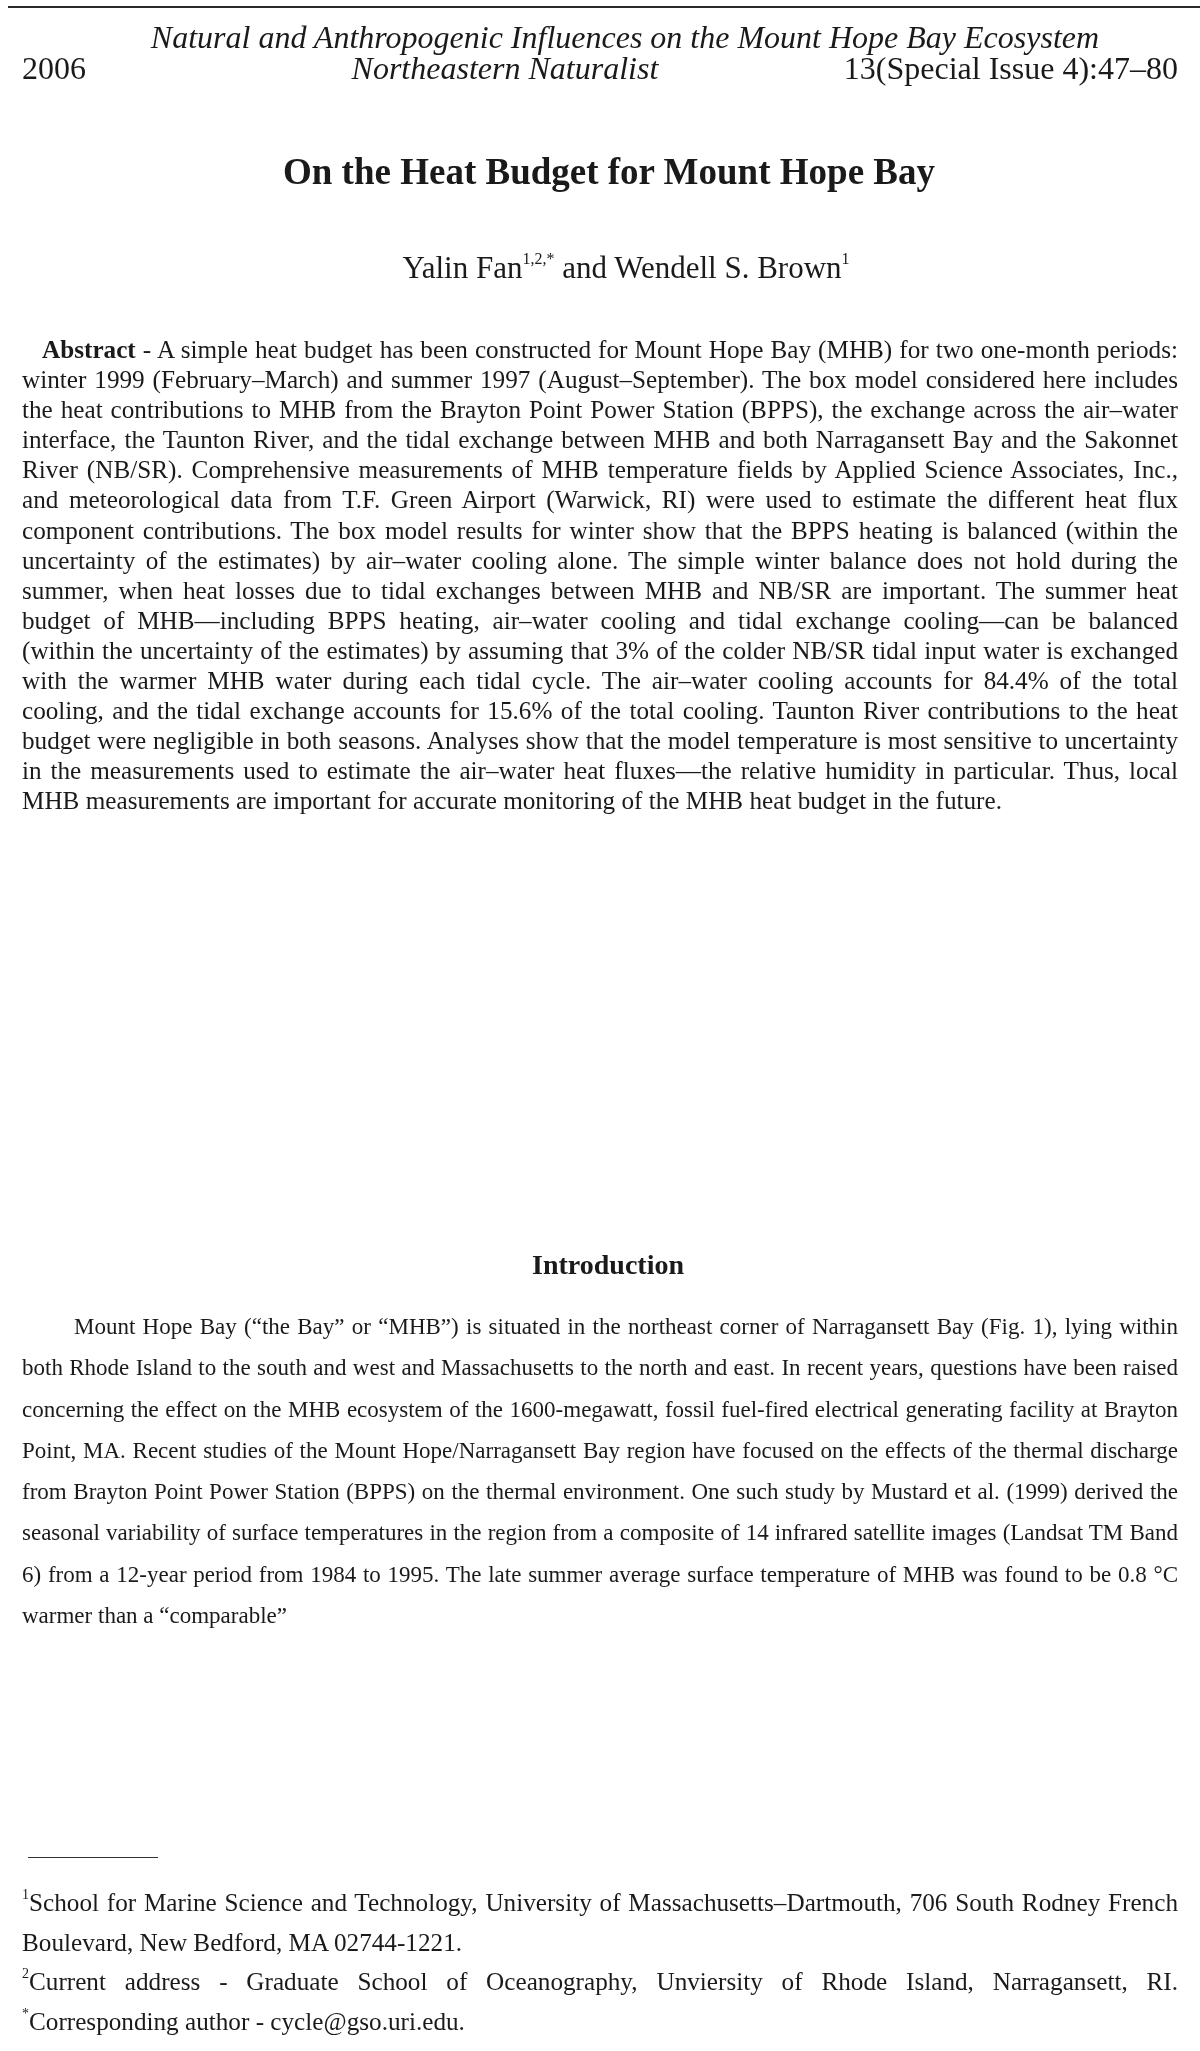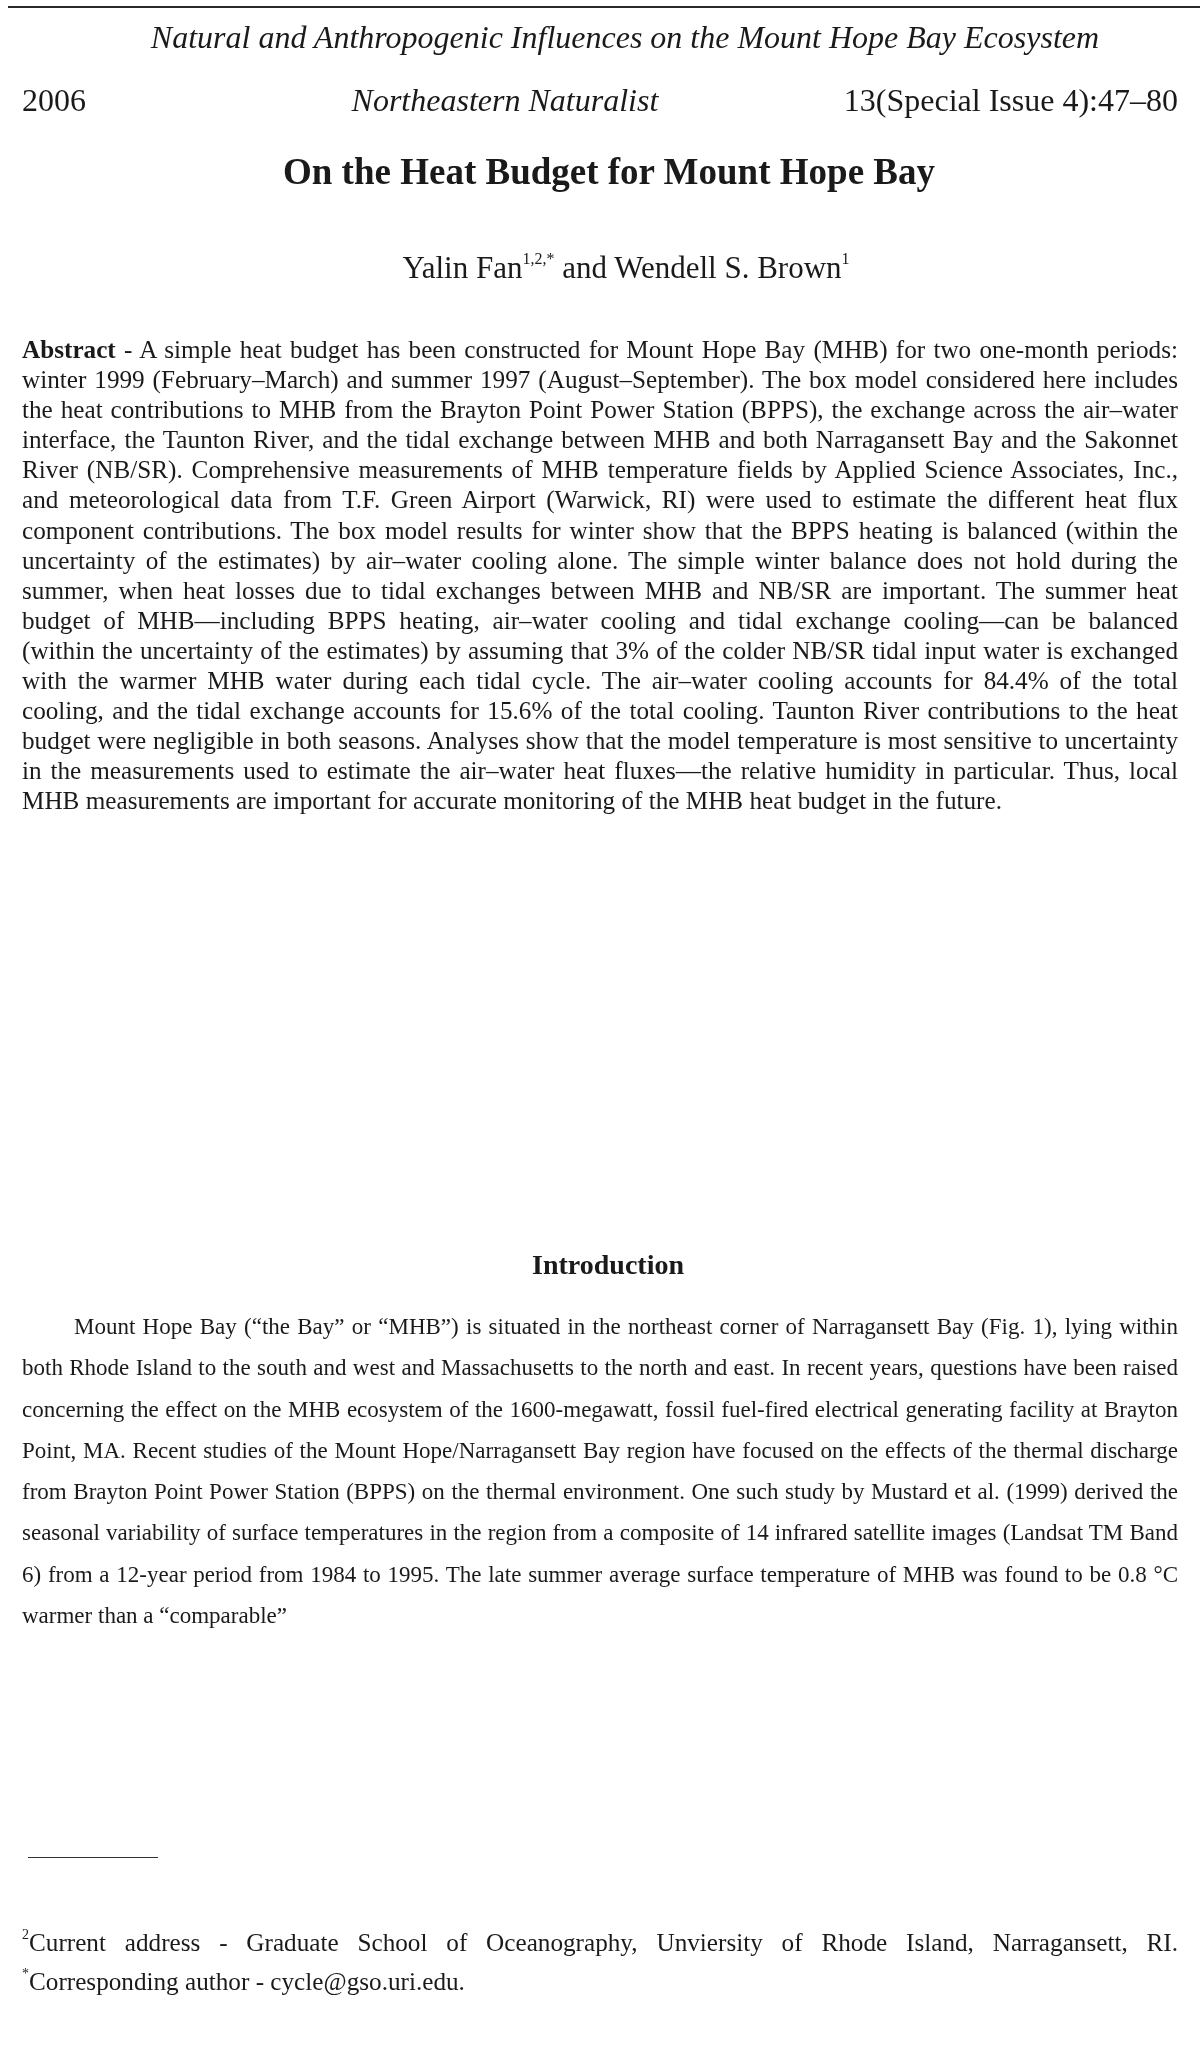--- a/index.html
+++ b/index.html
@@ -33,21 +33,20 @@
     }
     .series-title {
       text-align: center;
       font-style: italic;
       padding-left: 50px;
     }
     .header-row {
       display: flex;
       justify-content: space-between;
       align-items: flex-start;
-      margin-top: 32px;
     }
     .header-row .journal {
       font-style: italic;
       padding-left: 80px;
     }
     .article-title {
       position: absolute;
       left: 0;
       right: 0;
       top: 150px;
@@ -77,20 +76,21 @@
       left: 22px;
       right: 22px;
       top: 335px;
       font-size: 25.2px;
       line-height: 30.1px;
       text-align: justify;
       hyphens: manual;
     }
     .abstract .abstract-label {
       font-weight: bold;
+      margin-left: 20px;
     }
     .section-heading {
       position: absolute;
       left: 16px;
       right: 0;
       top: 1248px;
       text-align: center;
       font-weight: bold;
       font-size: 28px;
       line-height: 34px;
@@ -154,16 +154,17 @@
   <span class="abstract-label">Abstract</span><span style="white-space:pre;"> - </span><span>A simple heat budget has been constructed for Mount Hope Bay (MHB) for two one-month periods: winter 1999 (February–March) and summer 1997 (Au­gust–September). The box model considered here includes the heat contributions to MHB from the Brayton Point Power Station (BPPS), the exchange across the air–water interface, the Taunton River, and the tidal exchange between MHB and both Narragansett Bay and the Sakonnet River (NB/SR). Comprehensive measurements of MHB temperature fields by Applied Science Associates, Inc., and meteorologi­cal data from T.F. Green Airport (Warwick, RI) were used to estimate the different heat flux component contributions. The box model results for winter show that the BPPS heating is balanced (within the uncertainty of the estimates) by air–water cooling alone. The simple winter balance does not hold during the summer, when heat losses due to tidal exchanges between MHB and NB/SR are important. The summer heat budget of MHB—including BPPS heating, air–water cooling and tidal exchange cooling—can be balanced (within the uncertainty of the estimates) by assuming that 3% of the colder NB/SR tidal input water is exchanged with the warmer MHB water during each tidal cycle. The air–water cooling accounts for 84.4% of the total cooling, and the tidal exchange accounts for 15.6% of the total cooling. Taunton River contributions to the heat budget were negligible in both seasons. Analyses show that the model temperature is most sensitive to uncertainty in the measurements used to estimate the air–water heat fluxes—the relative hu­midity in particular. Thus, local MHB measurements are important for accurate monitoring of the MHB heat budget in the future.</span>
 </div>
 
 <h2 class="section-heading" style="margin:0;">Introduction</h2>
 
 <p class="intro" style="margin:0;">Mount Hope Bay (“the Bay” or “MHB”) is situated in the northeast corner of Narragansett Bay (Fig. 1), lying within both Rhode Island to the south and west and Massachusetts to the north and east. In recent years, questions have been raised concerning the effect on the MHB ecosystem of the 1600-megawatt, fossil fuel-fired electrical generating facility at Brayton Point, MA. Recent studies of the Mount Hope/Narragansett Bay region have focused on the effects of the thermal discharge from Brayton Point Power Station (BPPS) on the thermal environment. One such study by Mustard et al. (1999) derived the seasonal variability of surface temperatures in the region from a composite of 14 infrared satellite images (Landsat TM Band 6) from a 12-year period from 1984 to 1995. The late summer average surface temperature of MHB was found to be 0.8 °C warmer than a “comparable”</p>
 
 <div class="footnote-rule"></div>
 
 <div class="footnotes">
+  <span><sup>1</sup><span>School for Marine Science and Technology, University of Massachusetts–Dartmouth, 706 South Rodney French Boulevard, New Bedford, MA 02744-1221.</span></span>
   <br>
   <span><sup>2</sup><span>Current address - Graduate School of Oceanography, Unviersity of Rhode Island, Narragansett, RI.</span></span>
   <span><sup>*</sup><span>Corresponding author - cycle@gso.uri.edu.</span></span>
 </div>
 
 </body></html>

